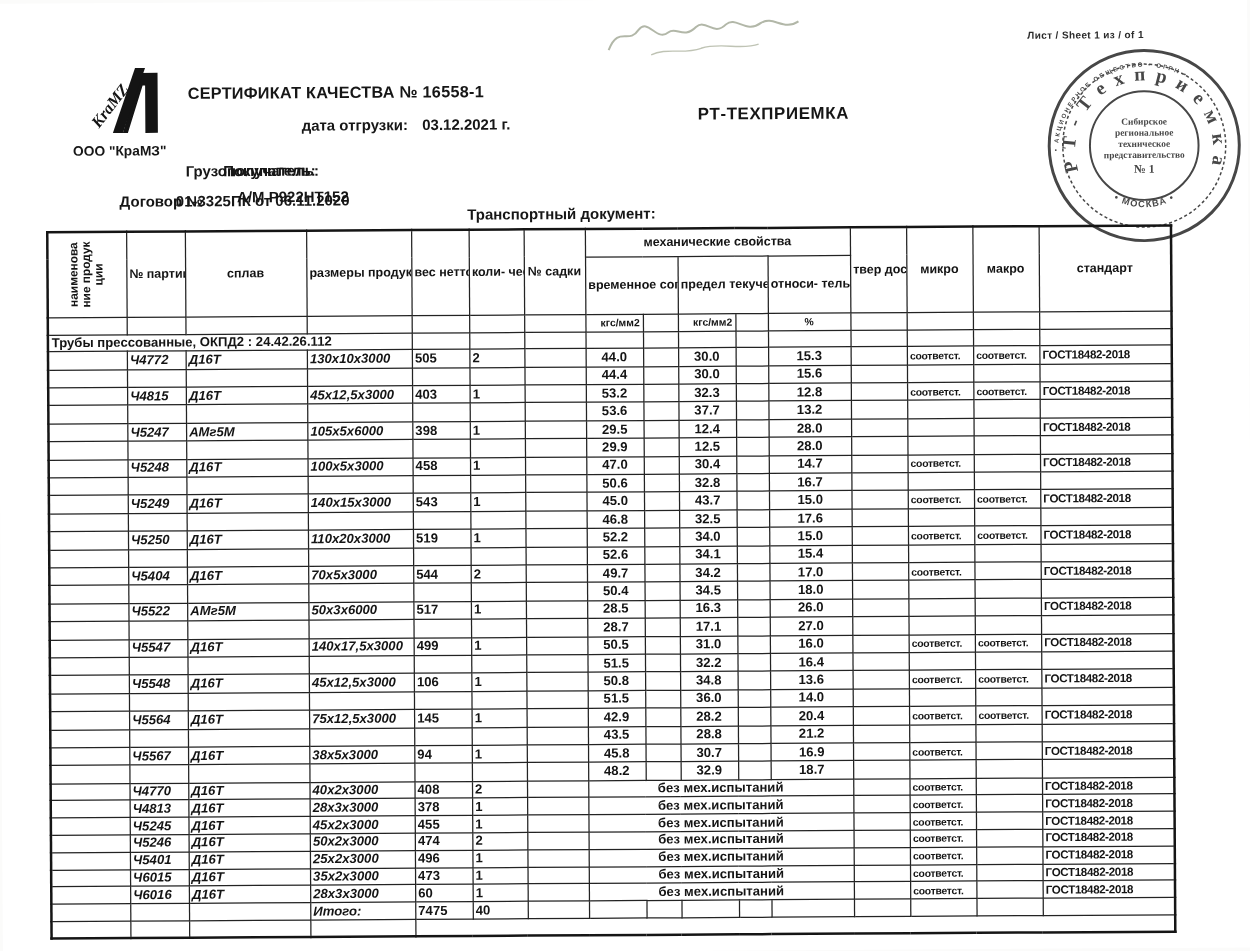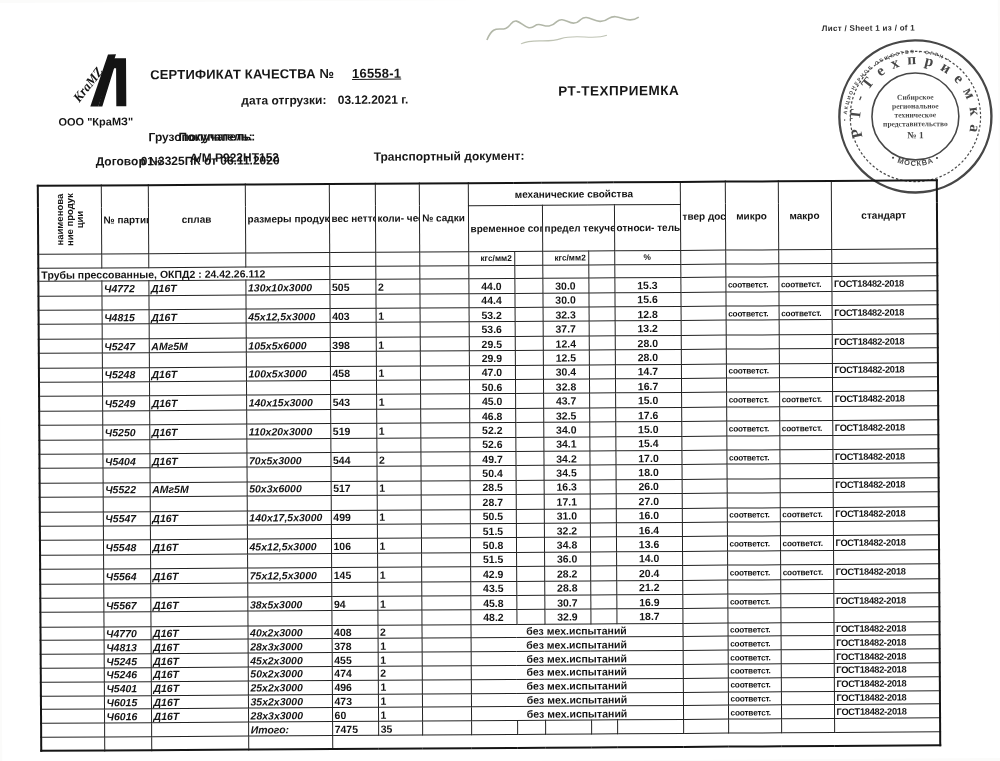--- a/index.html
+++ b/index.html
@@ -53,33 +53,33 @@
 
   <svg class="logo" viewBox="0 0 80 62">
     <path d="M30,54 L44,6 L58,6 L58,54 L48,54 L48,16 L46,16 L34,54 Z" fill="#141414"></path>
     <path d="M22,54 L40,2 L48,2 L30,54 Z" fill="#141414"></path>
     <text x="4" y="44" transform="rotate(-52 14 40)" font-family="Liberation Serif, serif" font-style="italic" font-weight="700" font-size="13" fill="#141414">KraMZ</text>
   </svg>
   <div class="abs b h11 logo-co">ООО "КраМЗ"</div>
 
   <div class="abs b title" style="left:152px;top:65px;">
     <span>СЕРТИФИКАТ КАЧЕСТВА №</span>
-    <span style="margin-left:14px;text-decoration:underline;">16558-1</span>
+    <span style="margin-left:0;">16558-1</span>
   </div>
   <div class="abs b h12" style="left:243px;top:92px;">
     <span>дата отгрузки:</span>
     <span style="margin-left:8px;">03.12.2021 г.</span>
   </div>
   <div class="abs b h12" style="left:180px;top:128px;">Покупатель:</div>
   <div class="abs b h12" style="left:150px;top:128px;text-align:center;">Грузополучатель:</div>
 
   <div class="abs b h12" style="left:55px;top:152px;margin-left:42px;">Договор №</div>
   <div class="abs b h12" style="left:142px;top:152px;">01-3325ПК от 06.11.2020</div>
   <div class="abs b h12" style="left:158px;top:149px;margin-left:33px;">А/М Р922НТ152</div>
-  <div class="abs b h12" style="left:375px;top:149px;">Транспортный документ:</div>
+  <div class="abs b h12" style="left:375px;top:164px;">Транспортный документ:</div>
 
   <div class="abs b accept" style="left:560px;top:84px;">РТ-ТЕХПРИЕМКА</div>
 
   <svg class="stamp" viewBox="0 0 160 160">
     <defs>
       <path id="bigArc" d="M 28,104 A 56,56 0 1 1 132,104"></path>
       <path id="outArc" d="M 10,86 A 70,70 0 1 1 150,86"></path>
       <path id="botArc" d="M 50,120 A 50,50 0 0 0 110,120"></path>
     </defs>
     <circle cx="80" cy="80" r="77" fill="none" stroke="#2e2e2e" stroke-width="2.4"></circle>
@@ -727,21 +727,21 @@
           <td class="sm">соответст.</td>
           <td class="sm"></td>
           <td class="std">ГОСТ18482-2018</td>
         </tr>
         <tr class="thin">
           <td></td>
           <td></td>
           <td></td>
           <td class="lft">Итого:</td>
           <td class="num">7475</td>
-          <td class="num">35</td>
+          <td class="num">40</td>
           <td></td>
           <td></td>
           <td></td>
           <td></td>
           <td></td>
           <td></td>
           <td></td>
           <td></td>
           <td></td>
           <td></td>

